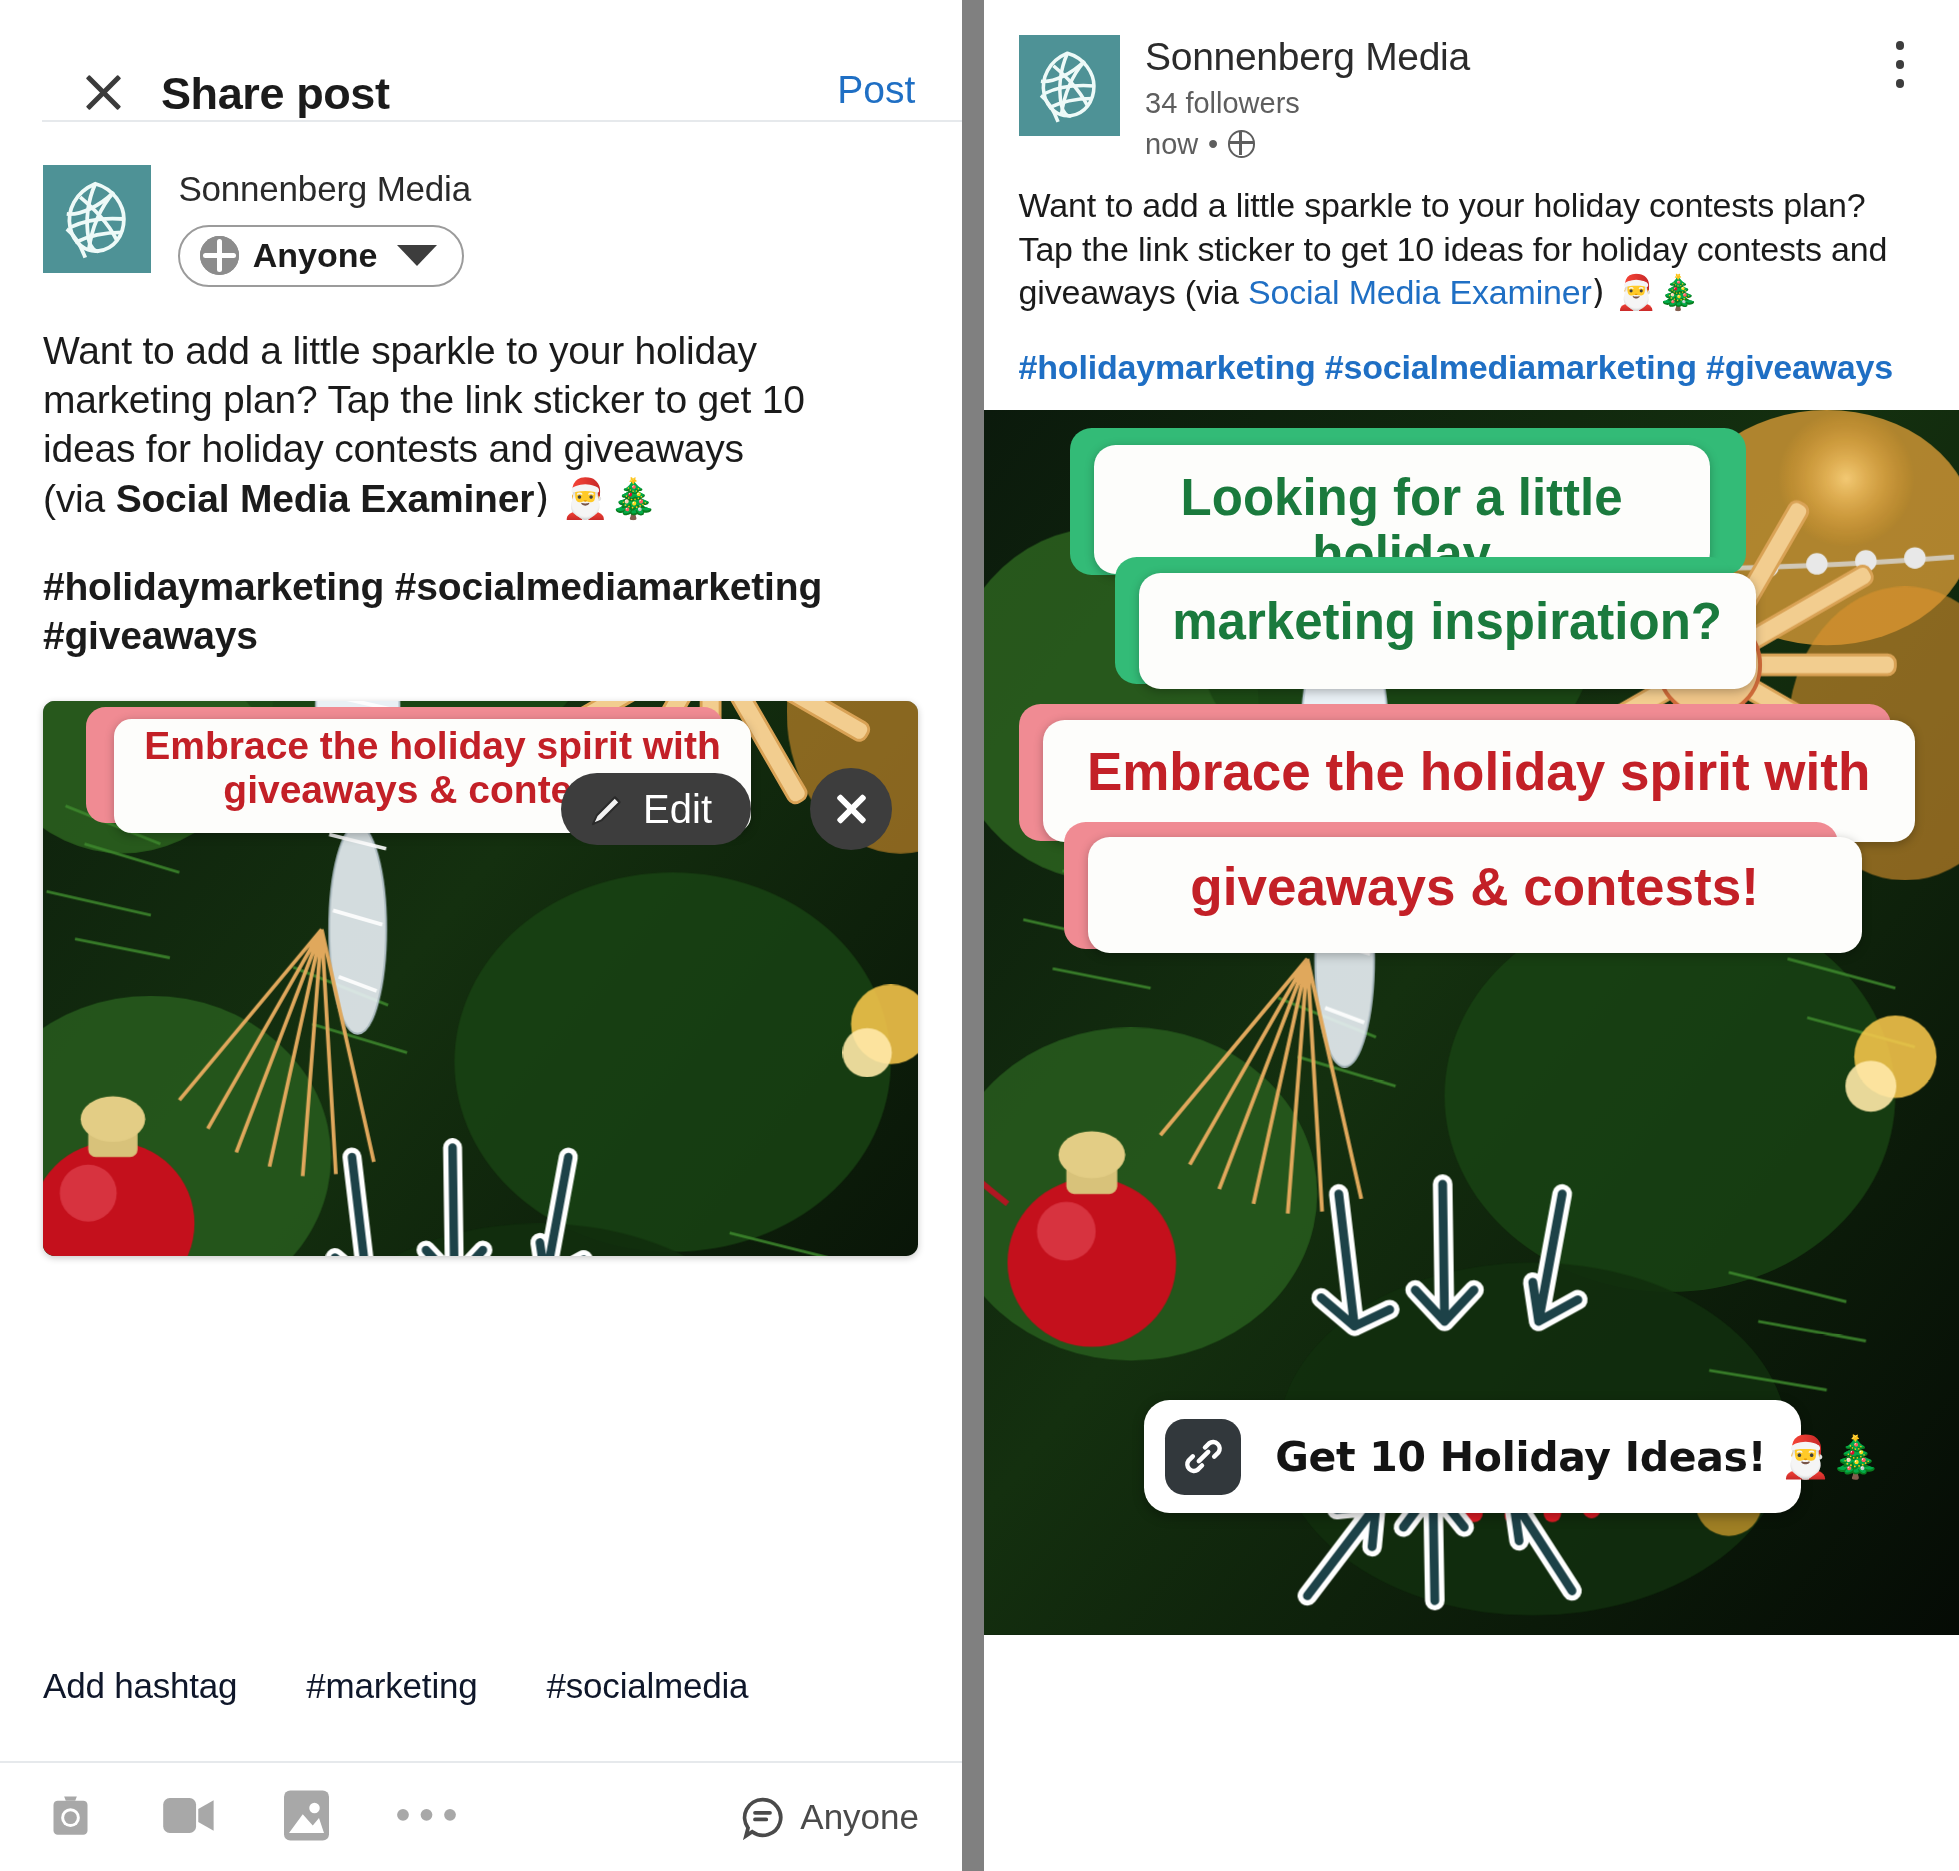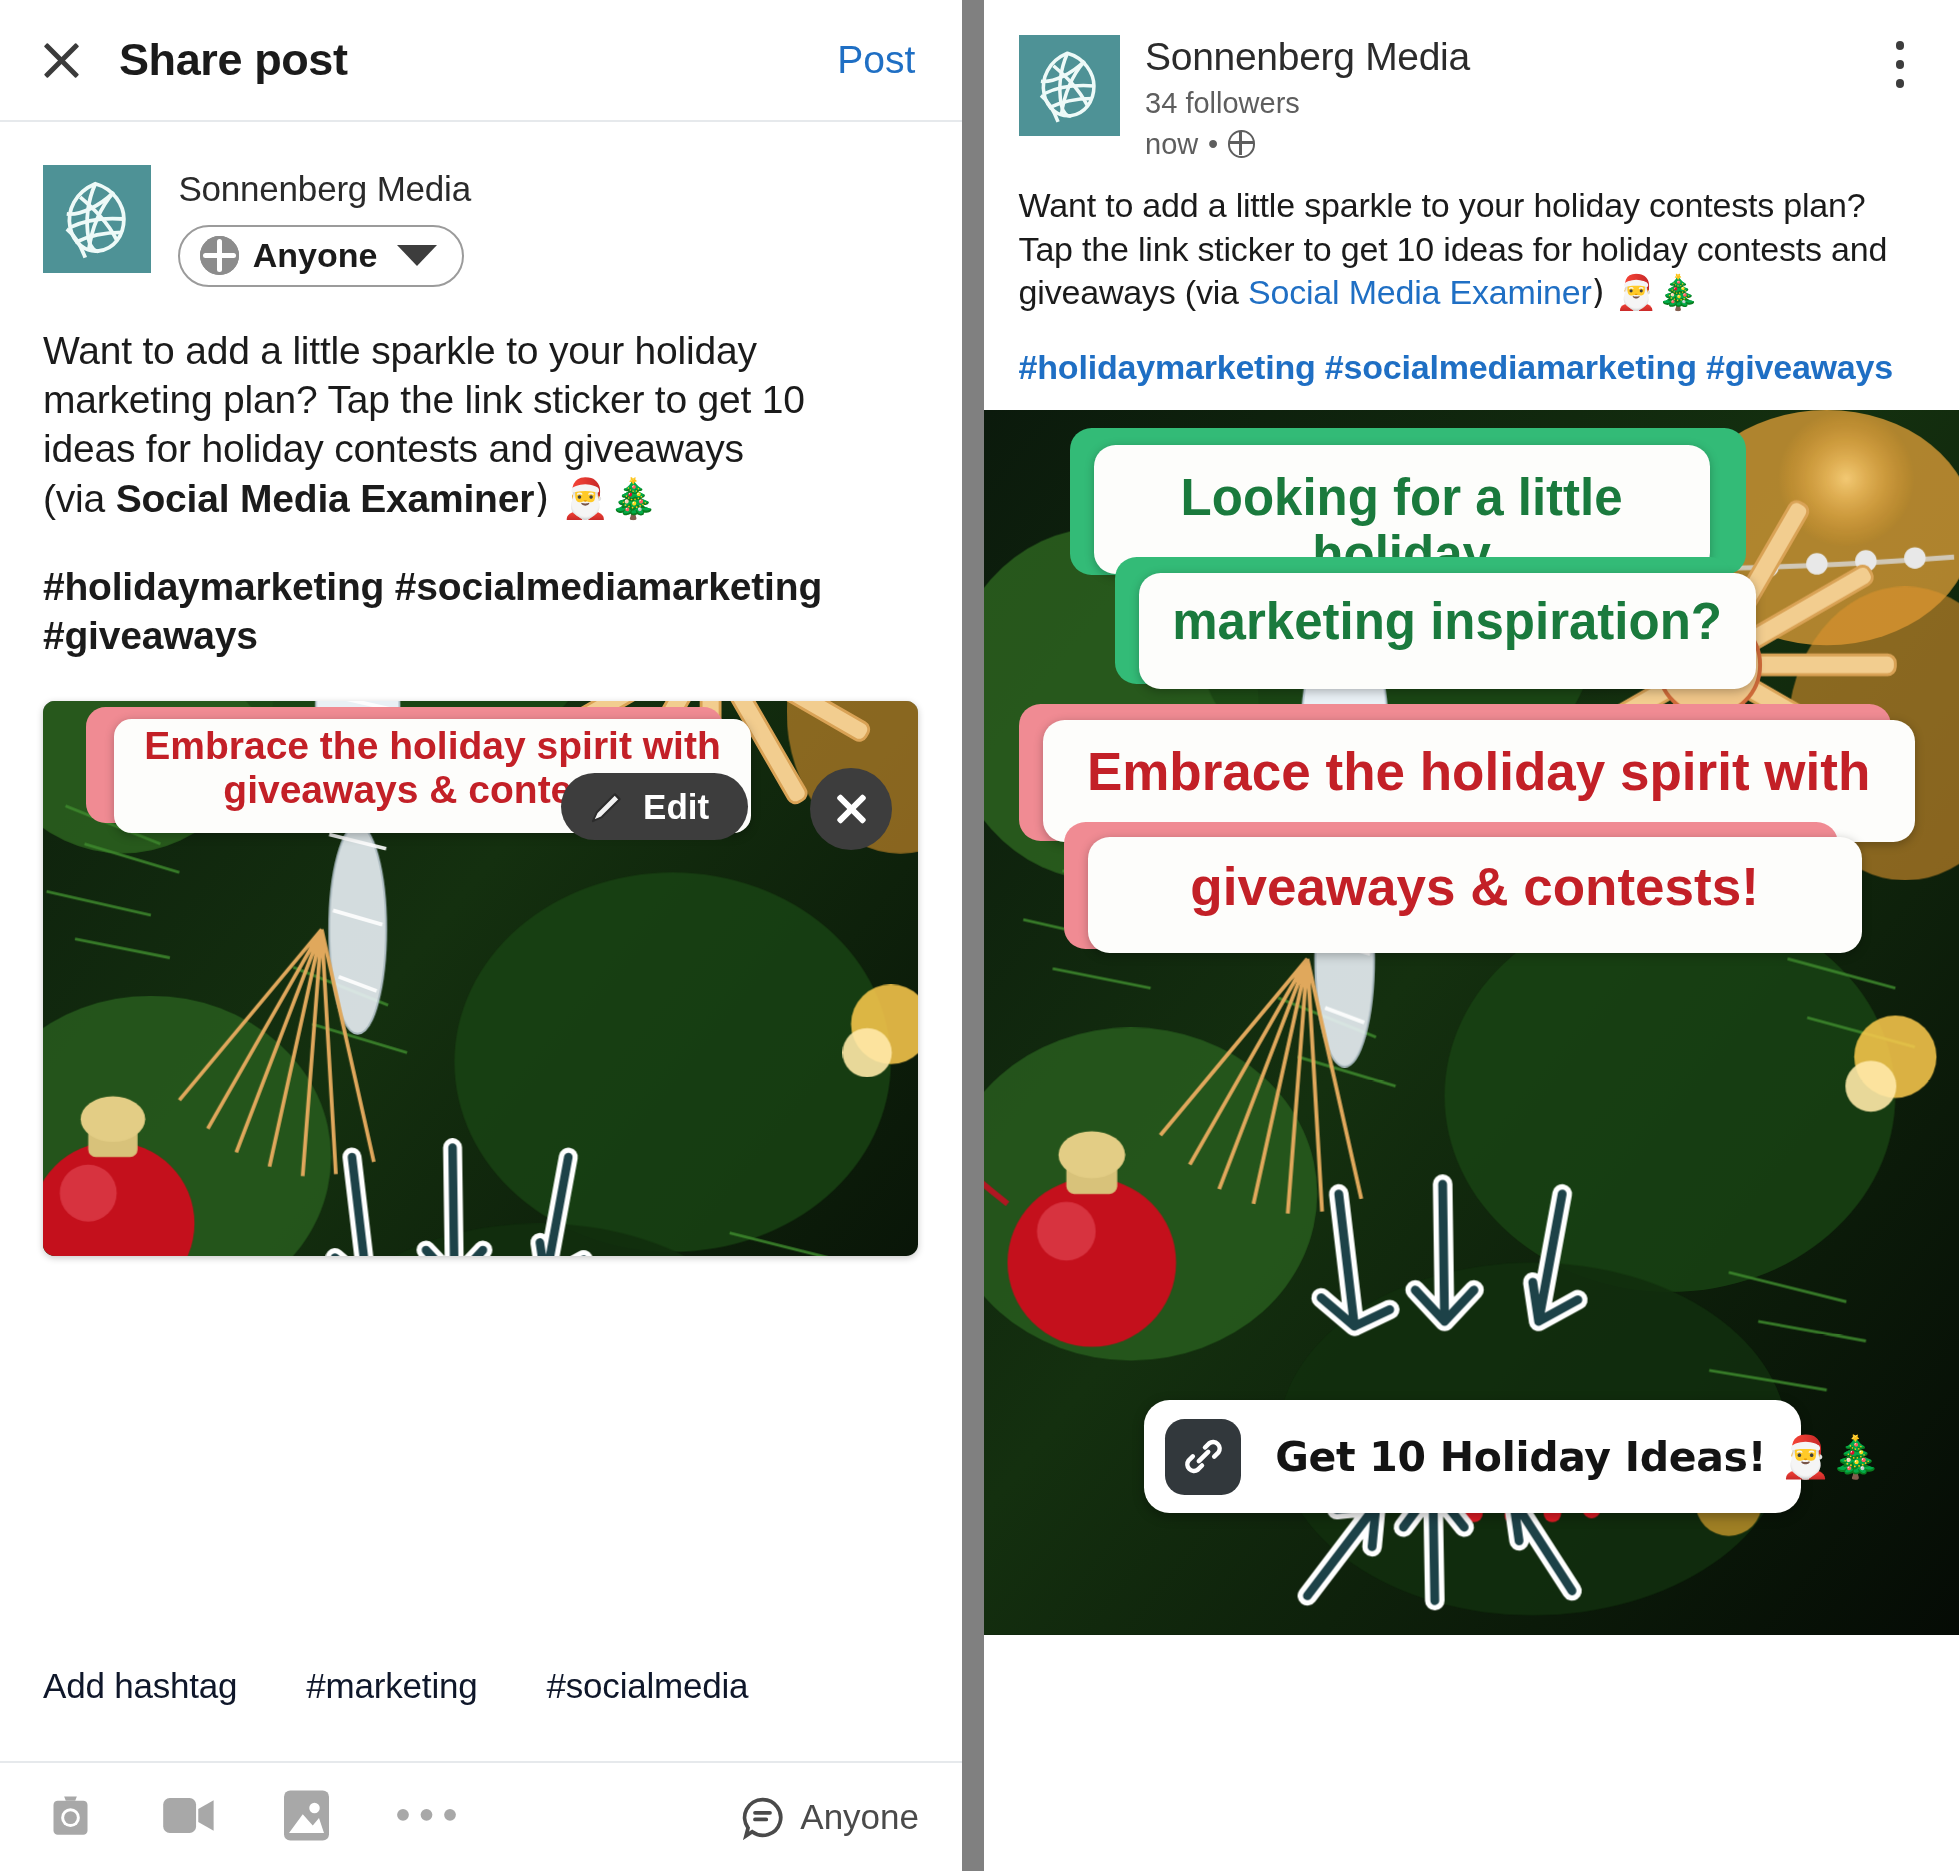--- a/index.html
+++ b/index.html
@@ -12,22 +12,22 @@
   .screen { position: relative; width: 1959px; height: 1871px; display: flex; }
 
   
   .left-panel {
     width: 962px; height: 1871px; position: relative;
     background: #ffffff; flex: 0 0 962px;
   }
   .divider-bar { width: 21.6px; height: 1871px; background: #808080; flex: 0 0 21.6px; }
 
   .compose-header {
-    height: 122px; display: flex; align-items: center;
-    border-bottom: 2px solid #e6e9ec; padding: 0 33px;
+    height: 122px; display: flex; align-items: flex-end;
+    border-bottom: 2px solid #e6e9ec; padding: 0 33px; margin-left: 42px;
   }
   .close-x {
     width: 57px; height: 57px; position: relative; flex: 0 0 57px; cursor: pointer;
   }
   .close-x::before, .close-x::after {
     content: ""; position: absolute; left: 5.9px; top: 26.5px;
     width: 45px; height: 4.9px; background: #3b3b3b; border-radius: 1px;
   }
   .close-x::before { transform: rotate(45deg); }
   .close-x::after  { transform: rotate(-45deg); }
@@ -91,21 +91,21 @@
   }
   .edit-pill {
     position: absolute; left: 561px; top: 773px; z-index: 40;
     display: flex; align-items: center; gap: 15.7px;
     background: #3d3d3d; border-radius: 47px; padding: 13.7px 39px 13.7px 27.4px;
     cursor: pointer;
   }
   .edit-pill .pencil {
     width: 39px; height: 39px; position: relative; flex: 0 0 39px;
   }
-  .edit-label { color: #ffffff; font-size: 35px; font-weight: bold; }
+  .edit-label { color: #ffffff; font-size: 40px; font-weight: normal; }
   .del-circle {
     position: absolute; left: 810px; top: 768px; z-index: 41;
     width: 82px; height: 82px; border-radius: 50%; background: #3d3d3d;
     cursor: pointer;
   }
   .del-circle::before, .del-circle::after {
     content:""; position:absolute; left:22.5px; top:38px; width:37px; height:5.9px;
     background:#ffffff; border-radius:2px;
   }
   .del-circle::before { transform: rotate(45deg); }

